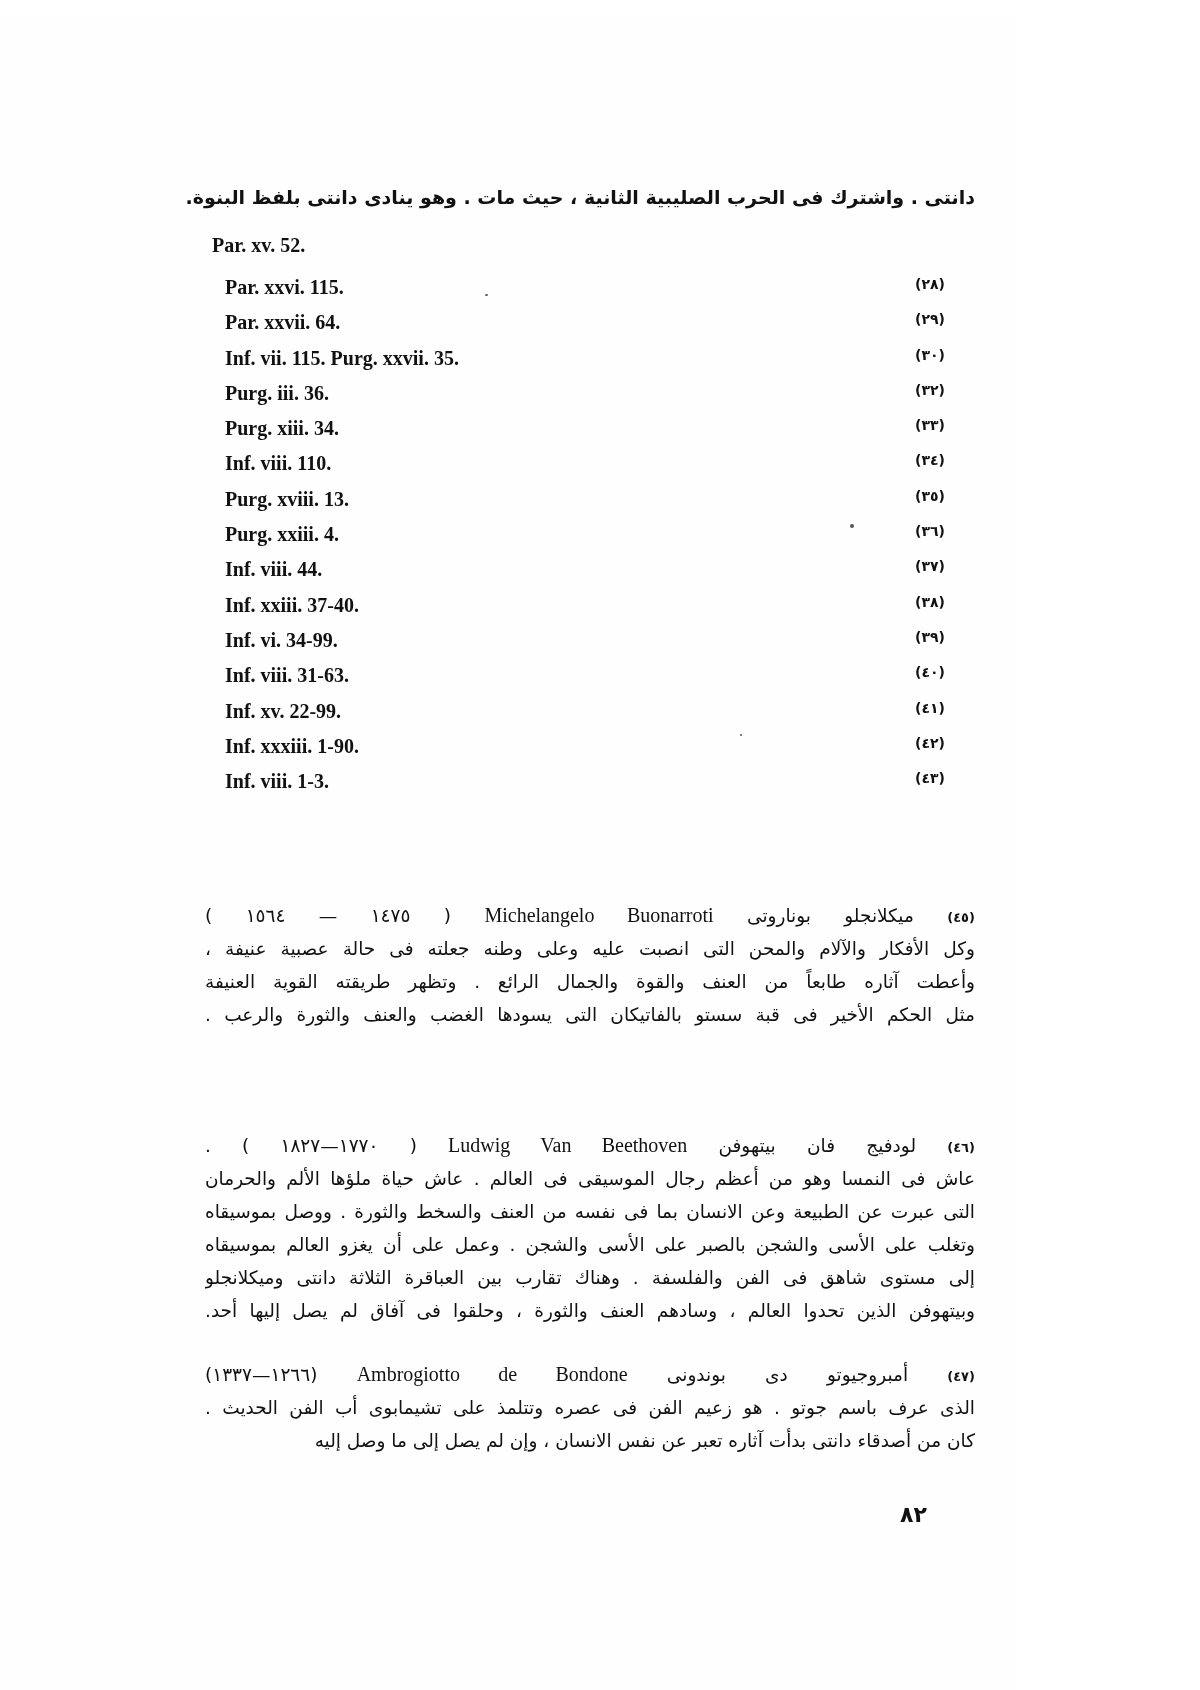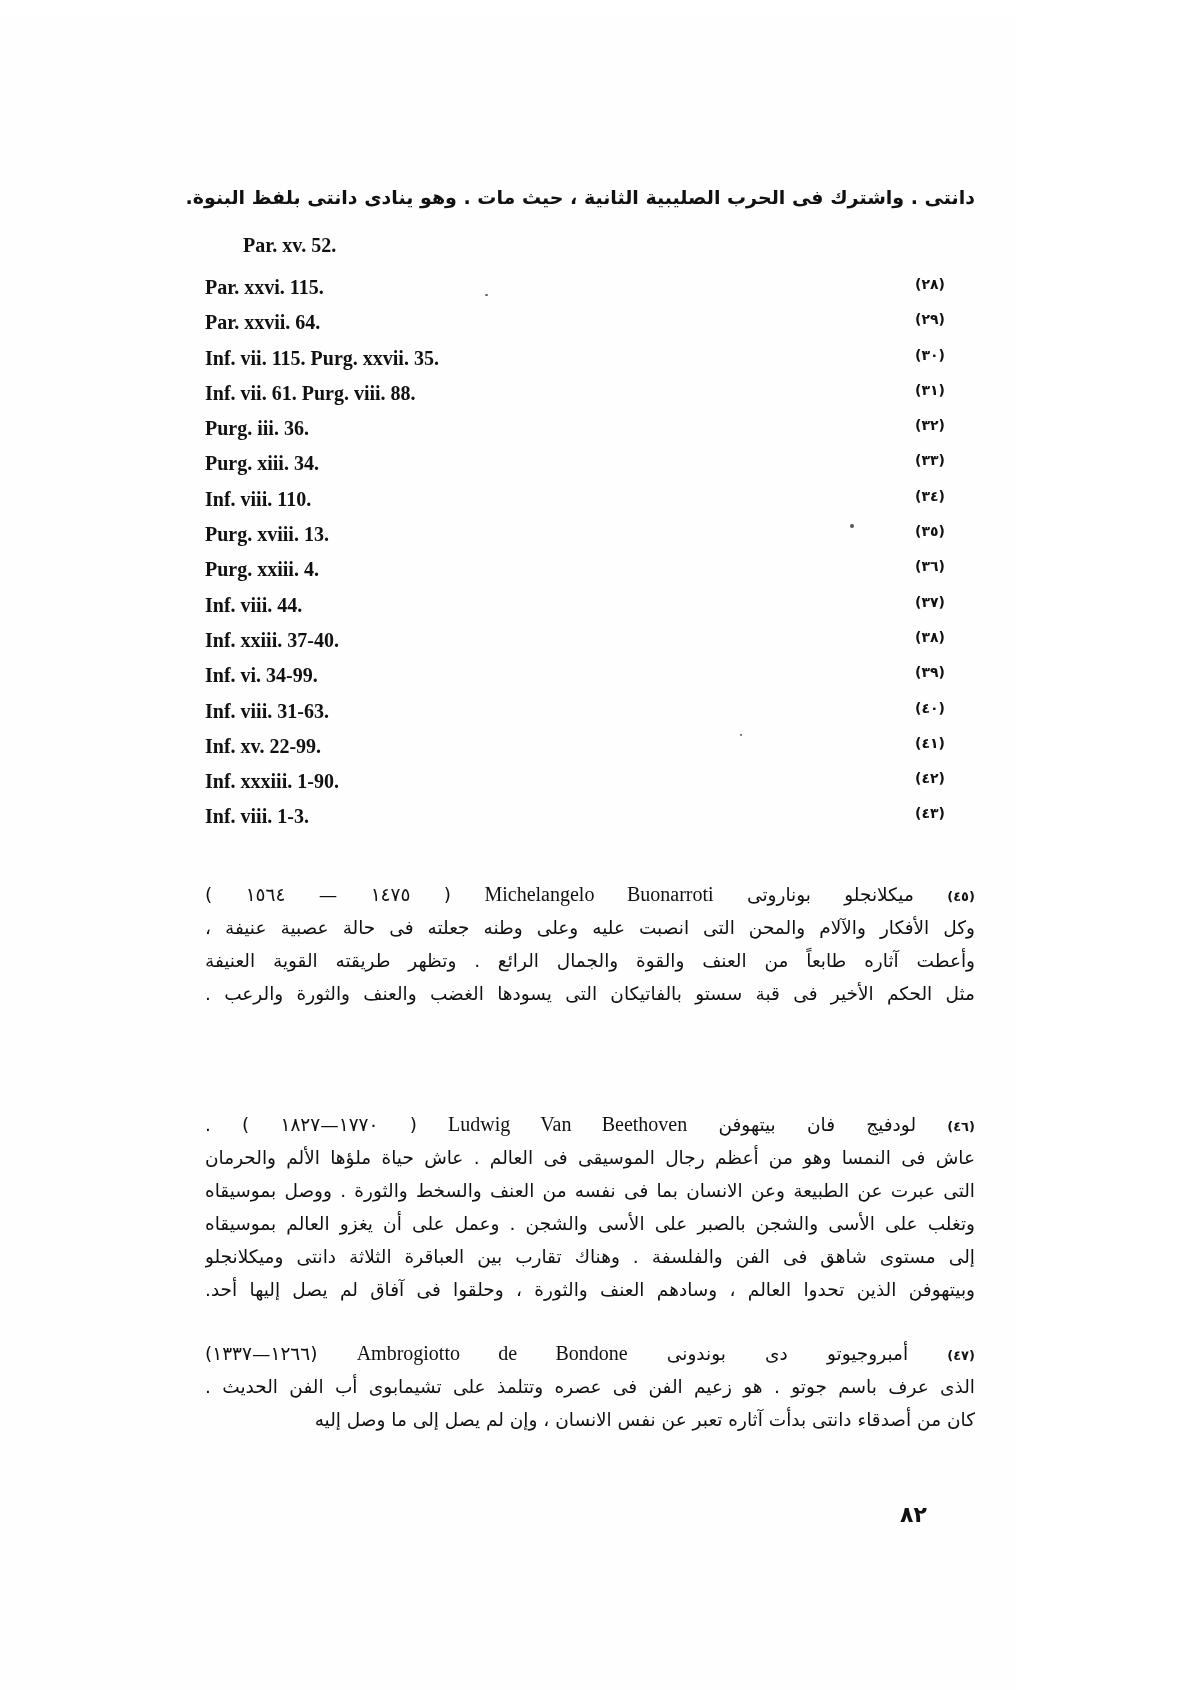--- a/index.html
+++ b/index.html
@@ -1,29 +1,29 @@
 <!DOCTYPE html>
 <html><head>
 <meta charset="utf-8">
 <style>
   html, body { margin: 0; padding: 0; background: #ffffff; }
   body { width: 1200px; height: 1690px; position: relative; overflow: hidden; color: #111; }
   .page { position: absolute; left: 0; top: 16px; width: 1014px; height: 1690px; background: #fefefe; }
   .ar { font-family: "DejaVu Sans", sans-serif; direction: rtl; }
-  .lat { font-family: "Liberation Serif", serif; direction: ltr; margin-left: 31px; }
+  .lat { font-family: "Liberation Serif", serif; direction: ltr; }
 
   .top-line { position: absolute; left: 210px; width: 765px; top: 170px; font-size: 19px; text-align: right; white-space: nowrap; font-weight: bold; }
   .par-ref { position: absolute; left: 212px; top: 218px; font-size: 20px; font-weight: bold; }
 
   .refs { position: absolute; left: 205px; top: 260px; width: 740px; }
-  .ref-row { height: 35.3px; position: relative; }
+  .ref-row { height: 35.3px; position: relative; margin-left: 20px; }
   .ref-text { position: absolute; left: 0; top: 0; font-family: "Liberation Serif", serif; font-size: 20px; font-weight: bold; white-space: nowrap; }
   .ref-num { position: absolute; right: 0; top: 0; font-family: "DejaVu Sans", sans-serif; font-size: 14px; font-weight: bold; direction: rtl; }
 
-  .note { position: absolute; left: 205px; width: 770px; font-size: 18.5px; text-align: justify; text-align-last: right; direction: rtl; font-family: "DejaVu Sans", sans-serif; }
+  .note { position: absolute; left: 205px; width: 770px; font-size: 18.5px; text-align: justify; text-align-last: right; direction: rtl; font-family: "DejaVu Sans", sans-serif; margin-top: 21px; }
   .note .line { height: 33px; line-height: 33px; white-space: nowrap; overflow: hidden; text-align: justify; text-align-last: justify; }
   .note .head { text-align-last: justify; }
   .note .last { text-align-last: right; }
   .num-small { font-size: 13px; font-weight: bold; }
   .latin-inline { font-family: "Liberation Serif", serif; font-size: 20px; unicode-bidi: isolate; direction: ltr; }
 
   .page-num { position: absolute; left: 900px; top: 1486px; font-family: "DejaVu Sans", sans-serif; font-size: 22px; font-weight: bold; direction: rtl; }
   .speck { position: absolute; background: #555; border-radius: 50%; }
 </style>
 </head>
@@ -39,24 +39,20 @@
         <span class="ref-text">Par. xxvi. 115.</span>
         <span class="ref-num">(٢٨)</span>
       </div>
     <div class="ref-row">
         <span class="ref-text">Par. xxvii. 64.</span>
         <span class="ref-num">(٢٩)</span>
       </div>
     <div class="ref-row">
         <span class="ref-text">Inf. vii. 115. Purg. xxvii. 35.</span>
         <span class="ref-num">(٣٠)</span>
-      </div>
-    <div class="ref-row">
-        <span class="ref-text">Inf. vii. 61. Purg. viii. 88.</span>
-        <span class="ref-num">(٣١)</span>
       </div>
     <div class="ref-row">
         <span class="ref-text">Purg. iii. 36.</span>
         <span class="ref-num">(٣٢)</span>
       </div>
     <div class="ref-row">
         <span class="ref-text">Purg. xiii. 34.</span>
         <span class="ref-num">(٣٣)</span>
       </div>
     <div class="ref-row">

